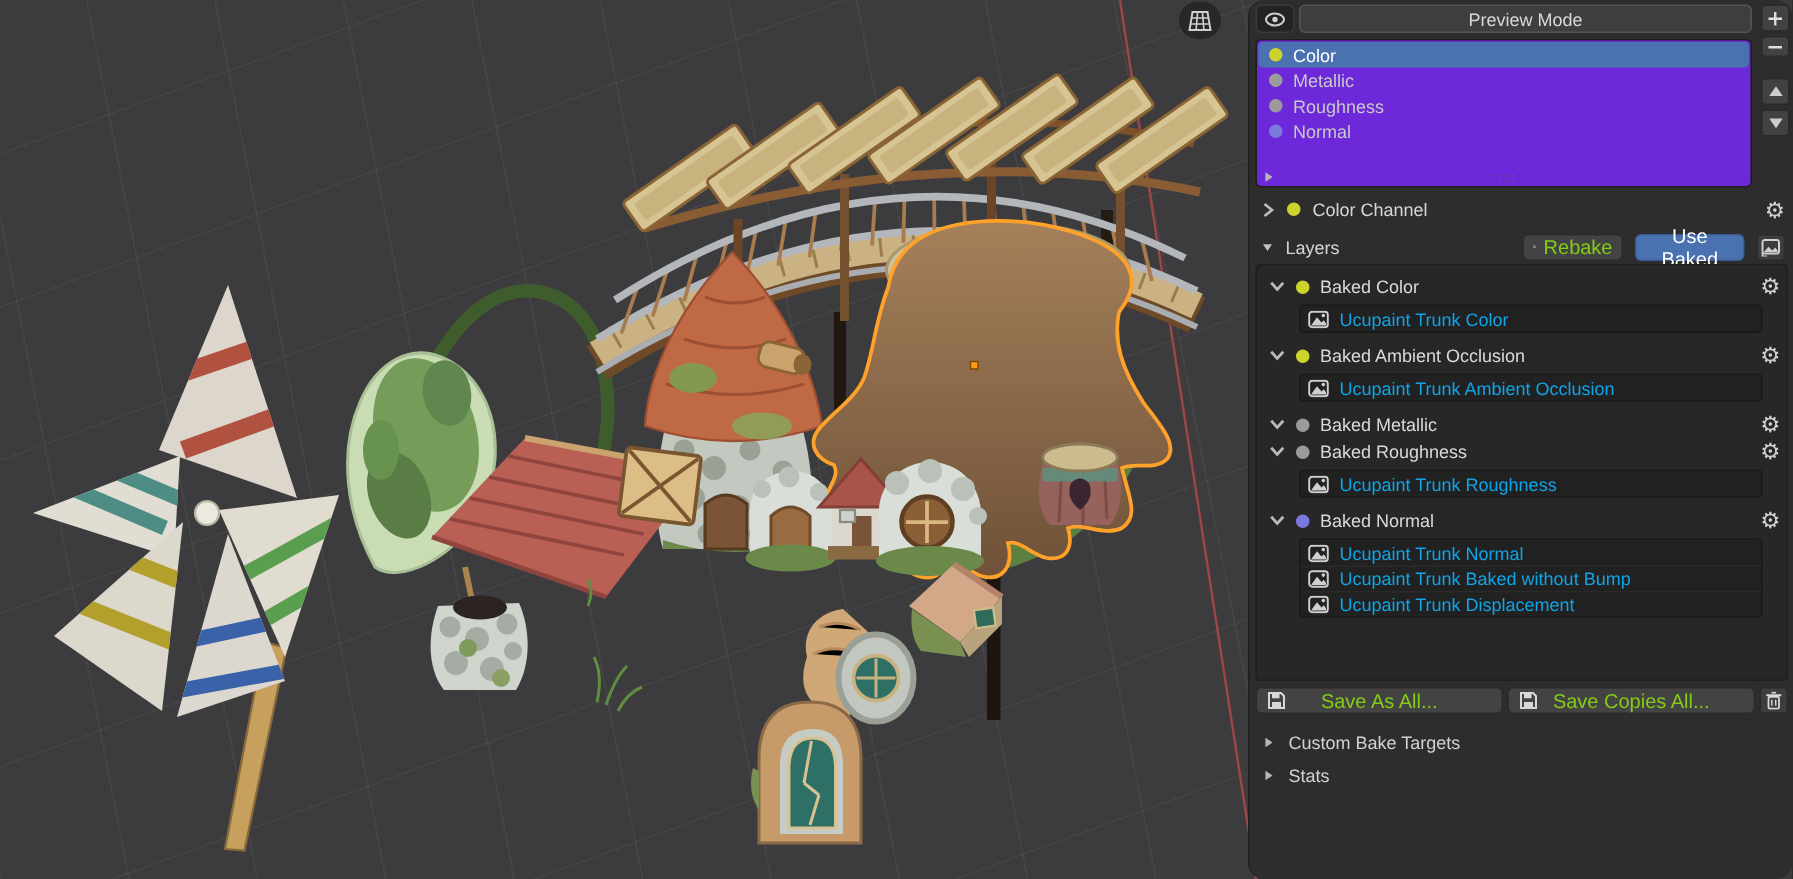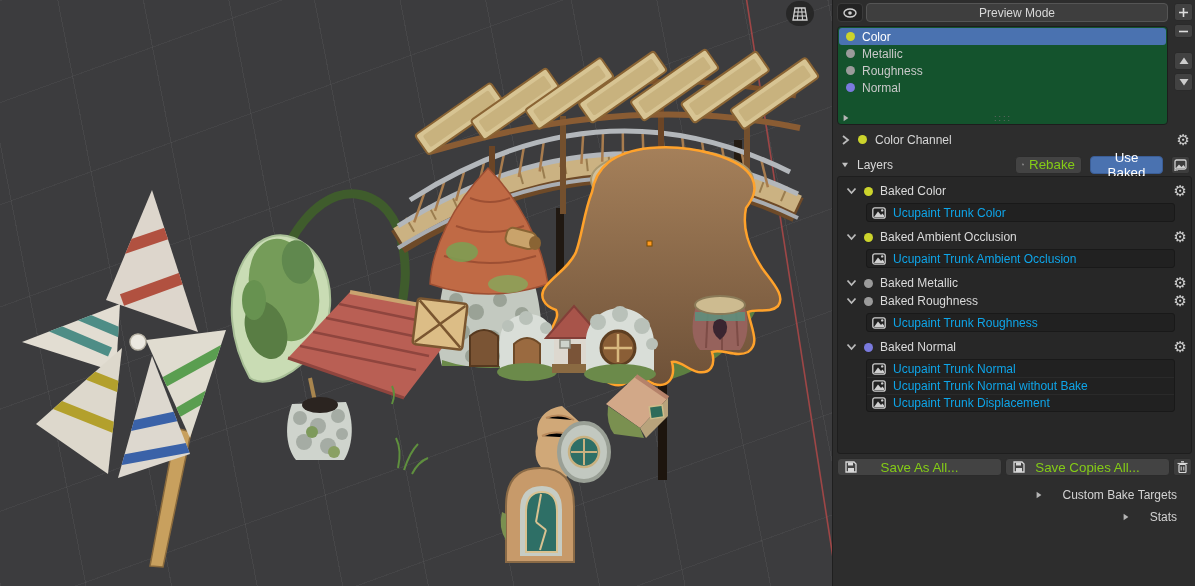--- a/index.html
+++ b/index.html
@@ -11,31 +11,31 @@
   .viewport{position:absolute;inset:0;
     background:
       repeating-linear-gradient(79deg, rgba(255,255,255,0.05) 0 1px, transparent 1px 84px),
       repeating-linear-gradient(160deg, rgba(255,255,255,0.045) 0 1px, transparent 1px 96px),
       #3c3c3e;}
   .scene{position:absolute;inset:0;}
   .overlay-btn{position:absolute;left:786px;top:1px;width:28px;height:25px;border-radius:13px;
     background:rgba(35,35,35,.85);display:flex;align-items:center;justify-content:center;}
   
   .panel{position:absolute;left:832px;top:0;width:363px;height:586px;
-    background:#2d2d2d;border-left:1px solid #1f1f1f;}
+    background:#2d2d2d;border-left:1px solid #1f1f1f;border-radius:11px;}
   .eye-btn{position:absolute;left:4px;top:3px;width:26px;height:19px;background:#232323;
     border:1px solid #3a3a3a;border-radius:4px;display:flex;align-items:center;justify-content:center;}
   .hdr-btn{position:absolute;left:33px;top:3px;width:302px;height:19px;background:#3e3e3e;
     border:1px solid #555;border-radius:4px;display:flex;align-items:center;justify-content:center;color:#d8d8d8;}
   .sidecol{position:absolute;left:341px;top:3px;width:19px;display:flex;flex-direction:column;gap:3px;}
   .side-btn{width:19px;height:18px;background:#424242;border:1px solid #2a2a2a;border-radius:3px;
     display:flex;align-items:center;justify-content:center;color:#ddd;}
   .side-btn.small{height:14px;}
   .side-btn.gap{margin-top:11px;}
-  .listbox{position:absolute;left:4px;top:26px;width:331px;height:99px;background:#14532d;
+  .listbox{position:absolute;left:4px;top:26px;width:331px;height:99px;background:#6d28d9;
     border:1px solid #1d1d1d;border-radius:4px;padding:1px;}
   .litem{height:17px;display:flex;align-items:center;gap:7px;padding-left:7px;border-radius:3px;color:#c9c9c9;}
   .litem.selected{background:#4a72b0;color:#fff;}
   .dot{width:9px;height:9px;border-radius:50%;flex:none;}
   .list-foot{position:absolute;left:6px;right:6px;bottom:1px;height:12px;display:flex;align-items:center;}
   .tri{width:0;height:0;border-style:solid;}
   .tri.right{border-width:4px 0 4px 6px;border-color:transparent transparent transparent #b5b5b5;}
   .tri.down{border-width:6px 4px 0 4px;border-color:#c2c2c2 transparent transparent transparent;}
   .grip{position:absolute;left:50%;transform:translateX(-50%);color:#6a6a6a;letter-spacing:2px;font-size:9px;line-height:8px;}
   .prow{position:absolute;left:0;width:363px;height:19px;display:flex;align-items:center;gap:8px;padding:0 6px 0 8px;}
@@ -49,21 +49,21 @@
   .groupsbox{position:absolute;left:4px;top:176px;width:355px;height:278px;background:#272727;
     border:1px solid #1e1e1e;border-radius:3px;padding:5px 2px 0 4px;}
   .ghead{height:18px;display:flex;align-items:center;gap:7px;padding-left:4px;}
   .ghead .lbl{color:#dadada;}
   .imgbox{margin:3px 14px 6px 24px;background:#212121;border:1px solid #191919;border-radius:3px;}
   .imgrow{height:17px;display:flex;align-items:center;gap:7px;padding-left:5px;color:#0ea5e9;}
   .imgrow + .imgrow{border-top:1px solid #2a2a2a;}
   .saverow{position:absolute;left:4px;top:458px;width:355px;display:flex;gap:3px;}
   .saverow .btn{flex:1;height:18px;position:relative;}
   .saverow .btn svg{position:absolute;left:7px;}
-  .collapsed{position:absolute;left:0;width:344px;height:18px;display:flex;align-items:center;gap:21px;padding-left:10px;color:#d2d2d2;justify-content:flex-end;}
+  .collapsed{position:absolute;left:0;width:344px;height:18px;display:flex;align-items:center;gap:10px;padding-left:10px;color:#d2d2d2;}
   .gear{color:#cfcfcf;}
   svg{display:block;}
 </style>
 </head>
 <body>
 
 <div class="app">
 
   <div class="viewport">
     <svg class="scene" width="1195" height="586" viewBox="0 0 1195 586">
@@ -594,21 +594,21 @@
               <circle cx="10.2" cy="3.4" r="1.2" fill="#cfcfcf"></circle>
             </svg>
             <span>Ucupaint Trunk Normal</span>
           </div>
           <div class="imgrow">
             <svg width="14" height="12" viewBox="0 0 14 12">
               <rect x="0.8" y="0.8" width="12.4" height="10.4" rx="2" fill="none" stroke="#cfcfcf" stroke-width="1.3"></rect>
               <polygon points="2,10 6,4.5 9,8 10.5,6.5 12,8.5 12,10" fill="#cfcfcf"></polygon>
               <circle cx="10.2" cy="3.4" r="1.2" fill="#cfcfcf"></circle>
             </svg>
-            <span>Ucupaint Trunk Normal without Bake</span>
+            <span>Ucupaint Trunk Baked without Bump</span>
           </div>
           <div class="imgrow">
             <svg width="14" height="12" viewBox="0 0 14 12">
               <rect x="0.8" y="0.8" width="12.4" height="10.4" rx="2" fill="none" stroke="#cfcfcf" stroke-width="1.3"></rect>
               <polygon points="2,10 6,4.5 9,8 10.5,6.5 12,8.5 12,10" fill="#cfcfcf"></polygon>
               <circle cx="10.2" cy="3.4" r="1.2" fill="#cfcfcf"></circle>
             </svg>
             <span>Ucupaint Trunk Displacement</span>
           </div>
         </div>

